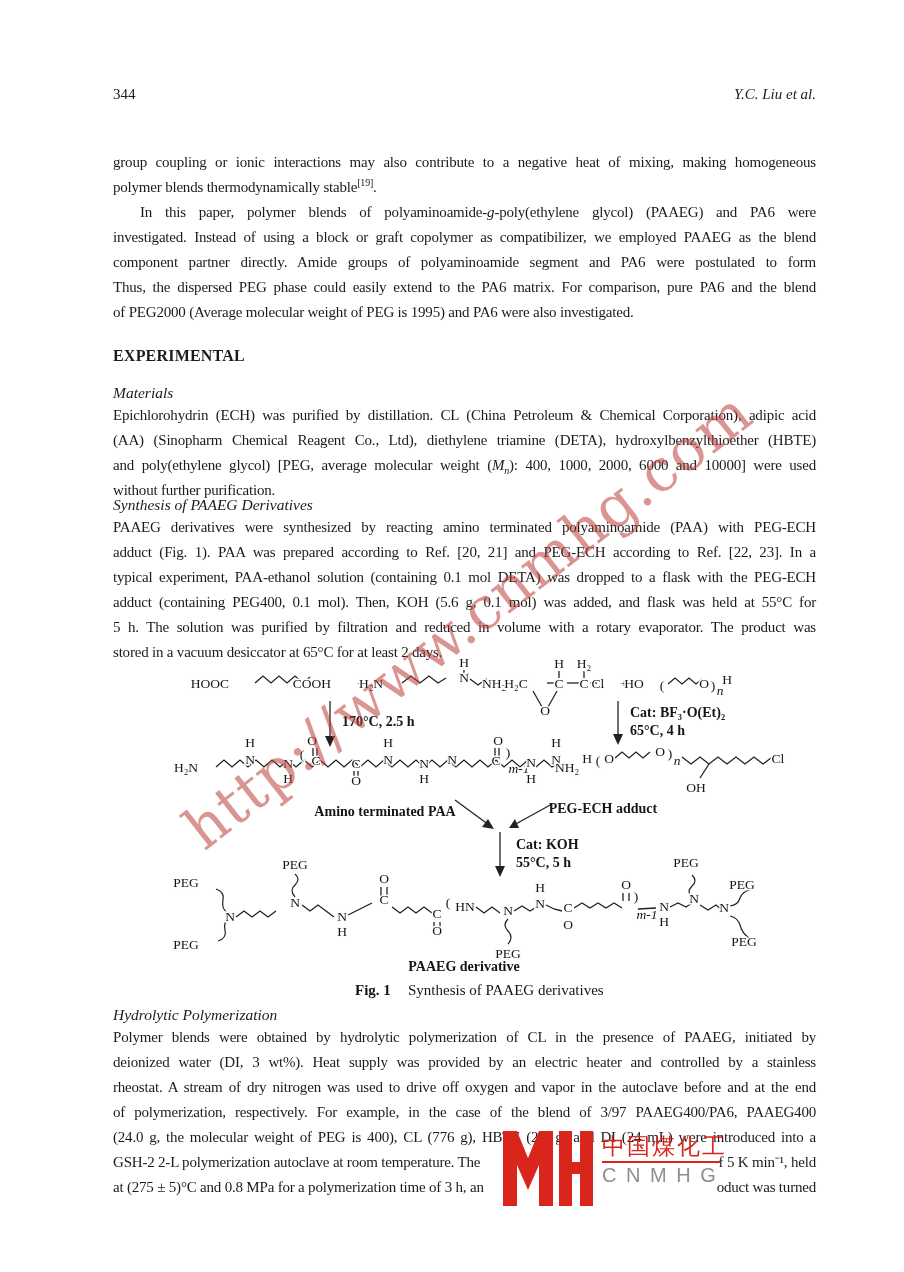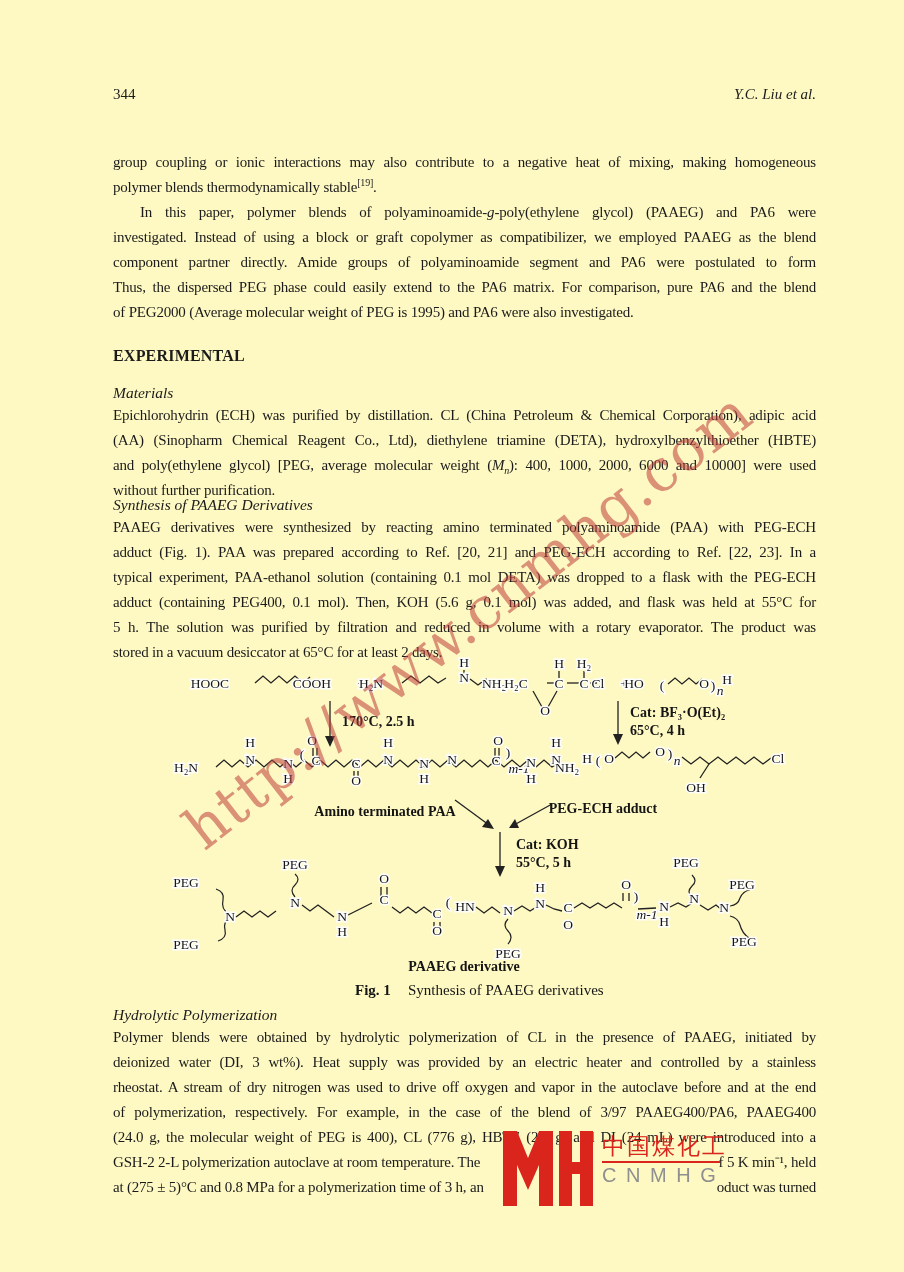--- a/index.html
+++ b/index.html
@@ -1,16 +1,16 @@
 <!DOCTYPE html>
 <html><head>
 <meta charset="utf-8">
 <style>
   html,body{margin:0;padding:0;background:#777;}
-  .page{position:relative;width:904px;height:1272px;background:#fef9c3;overflow:hidden;
+  .page{position:relative;width:904px;height:1272px;background:#ffffff;overflow:hidden;
         font-family:"Liberation Serif",serif;color:#1b1b1b;}
   .hdr{position:absolute;left:113px;top:86px;width:703px;display:flex;justify-content:space-between;
        font-size:15px;}
   .hdr .authors{font-style:italic;}
   .block{position:absolute;left:113px;width:703px;font-size:15px;letter-spacing:-0.2px;}
   .jline{height:25px;line-height:25px;text-align:justify;text-align-last:justify;overflow:visible;}
   .jlast{height:25px;line-height:25px;text-align:left;}
   .ind{text-indent:27px;}
   sup{font-size:10px;vertical-align:super;line-height:0;}
   sub{font-size:10px;vertical-align:sub;line-height:0;font-style:italic;}

